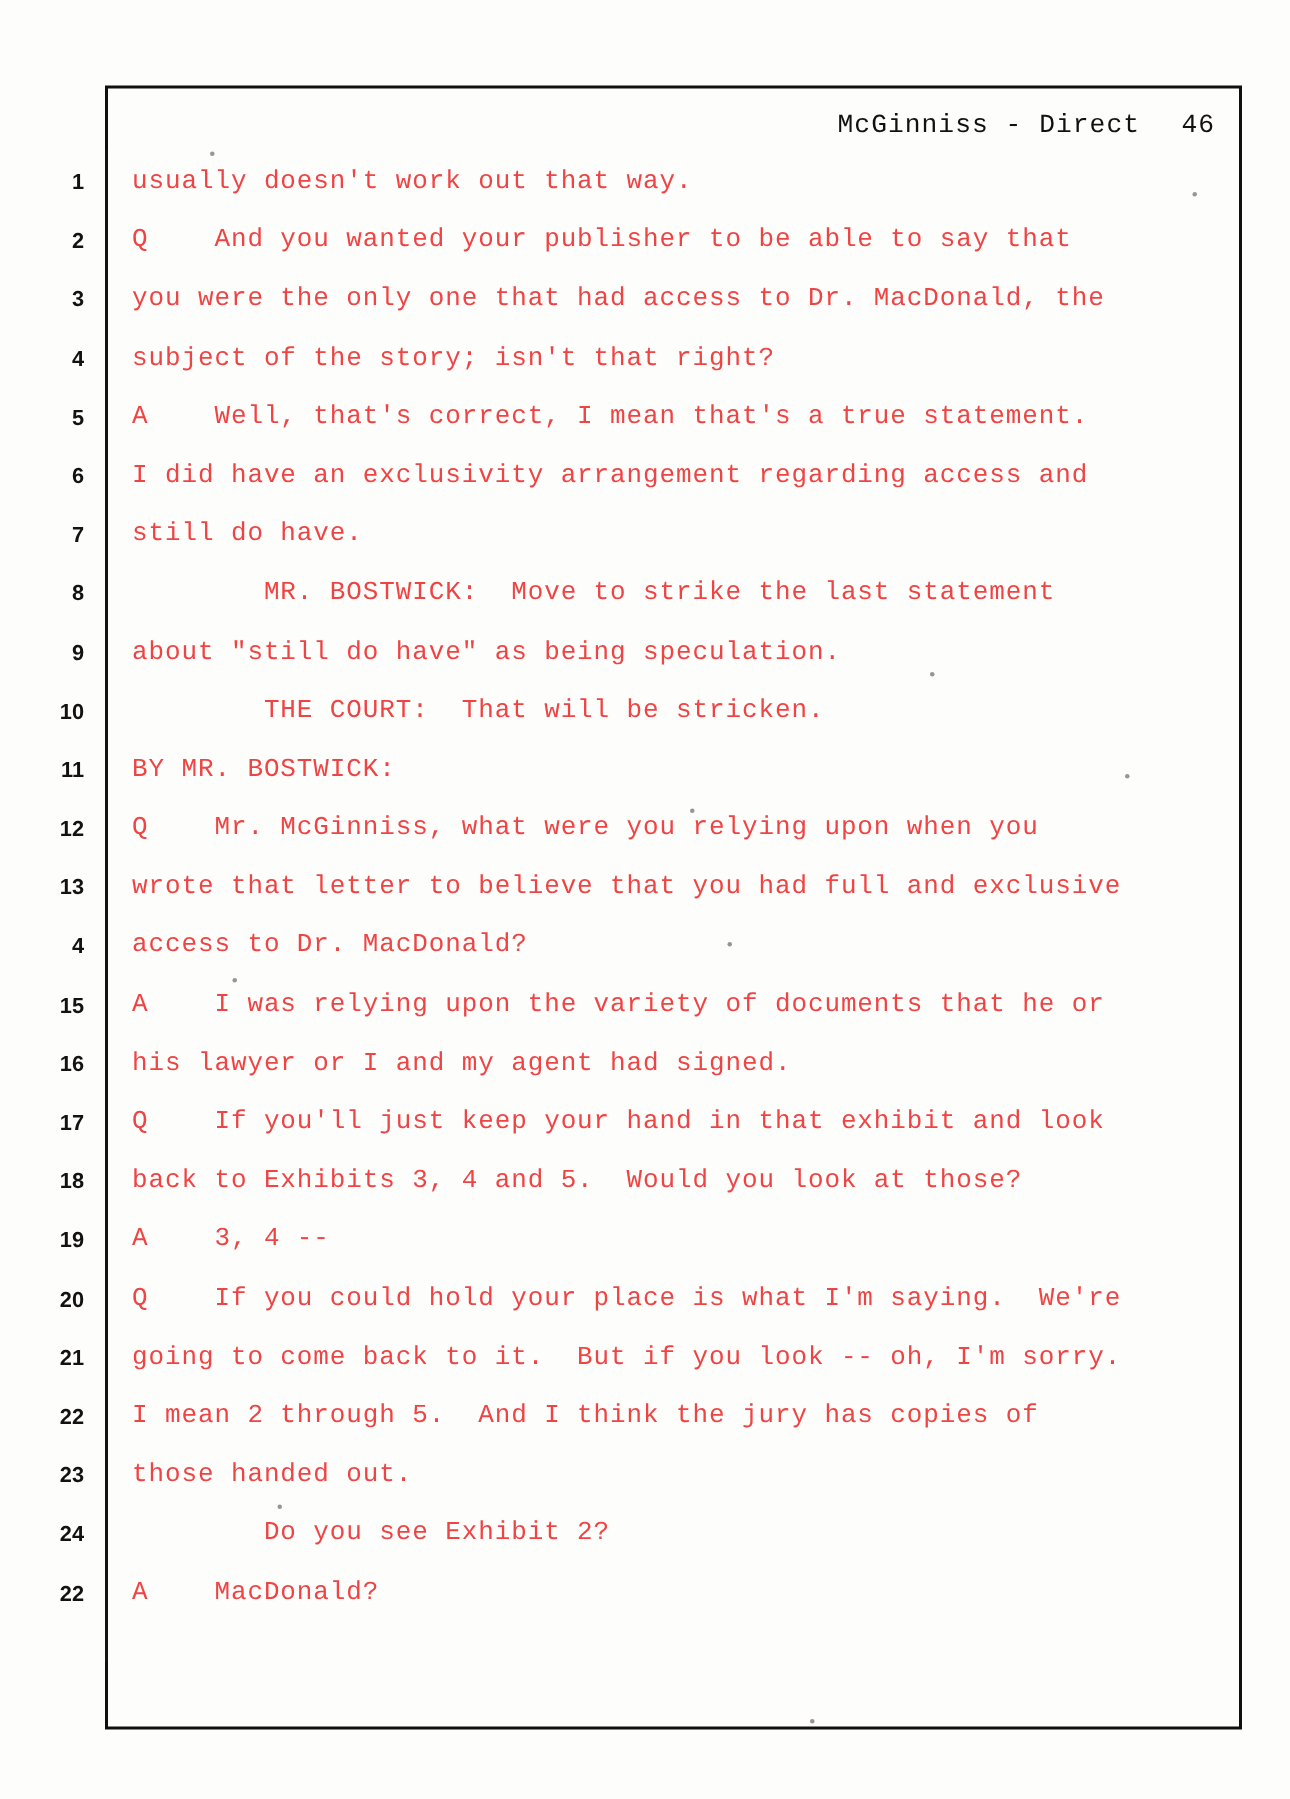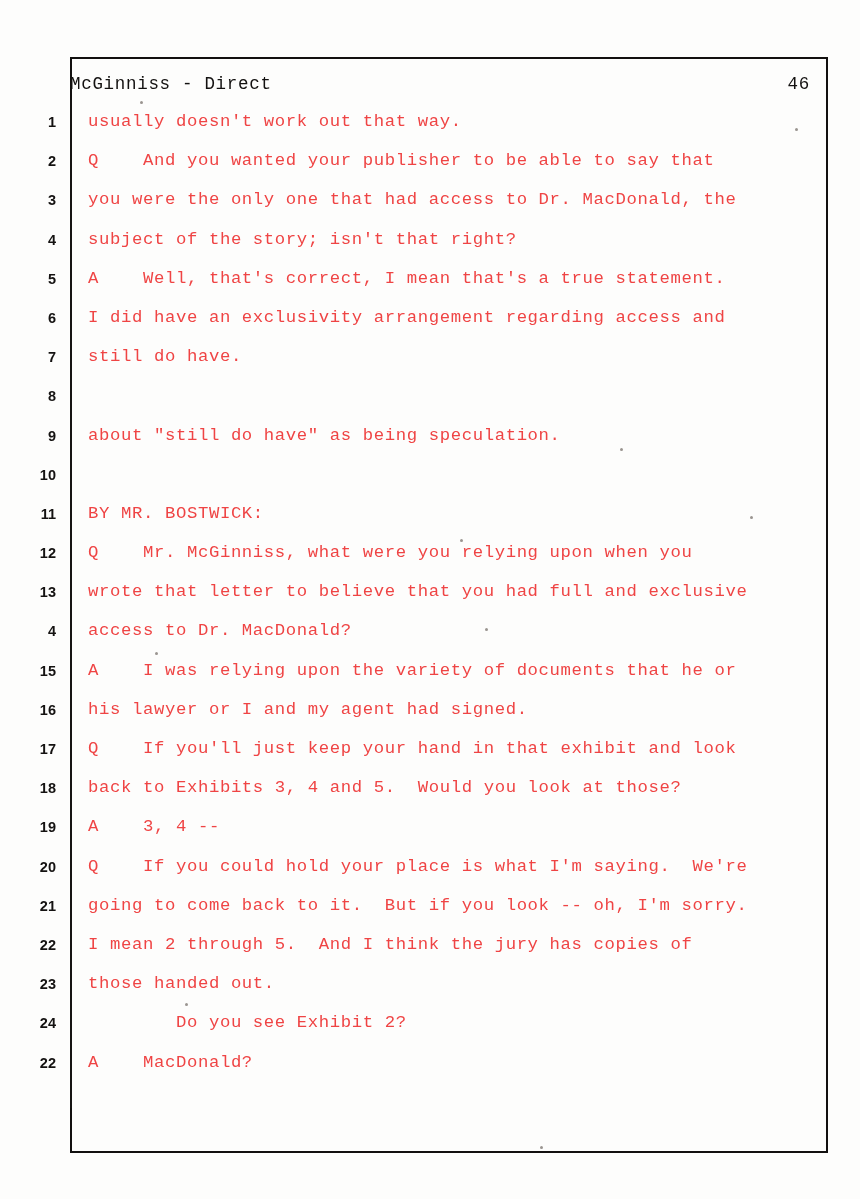--- a/index.html
+++ b/index.html
@@ -52,21 +52,21 @@
     left: 70px;
     top: 74px;
     width: 758px;
     height: 30px;
   }
   #header-caption {
     position: absolute;
     left: 0;
     top: 0;
     width: 690px;
-    text-align: left;
+    text-align: right;
     font-size: 17.5px;
     letter-spacing: 0.7px;
     color: #131110;
     white-space: pre;
   }
   #header-page-number {
     position: absolute;
     right: 18px;
     top: 0;
     font-size: 17.5px;
@@ -151,27 +151,29 @@
       <div class="tline">
         <div class="lnum">6</div>
         <div class="ltext">I did have an exclusivity arrangement regarding access and</div>
       </div>
       <div class="tline">
         <div class="lnum">7</div>
         <div class="ltext">still do have.</div>
       </div>
       <div class="tline">
         <div class="lnum">8</div>
+        <div class="ltext">        MR. BOSTWICK:  Move to strike the last statement</div>
       </div>
       <div class="tline">
         <div class="lnum">9</div>
         <div class="ltext">about "still do have" as being speculation.</div>
       </div>
       <div class="tline">
         <div class="lnum">10</div>
+        <div class="ltext">        THE COURT:  That will be stricken.</div>
       </div>
       <div class="tline">
         <div class="lnum">11</div>
         <div class="ltext">BY MR. BOSTWICK:</div>
       </div>
       <div class="tline">
         <div class="lnum">12</div>
         <div class="ltext">Q    Mr. McGinniss, what were you relying upon when you</div>
       </div>
       <div class="tline">

